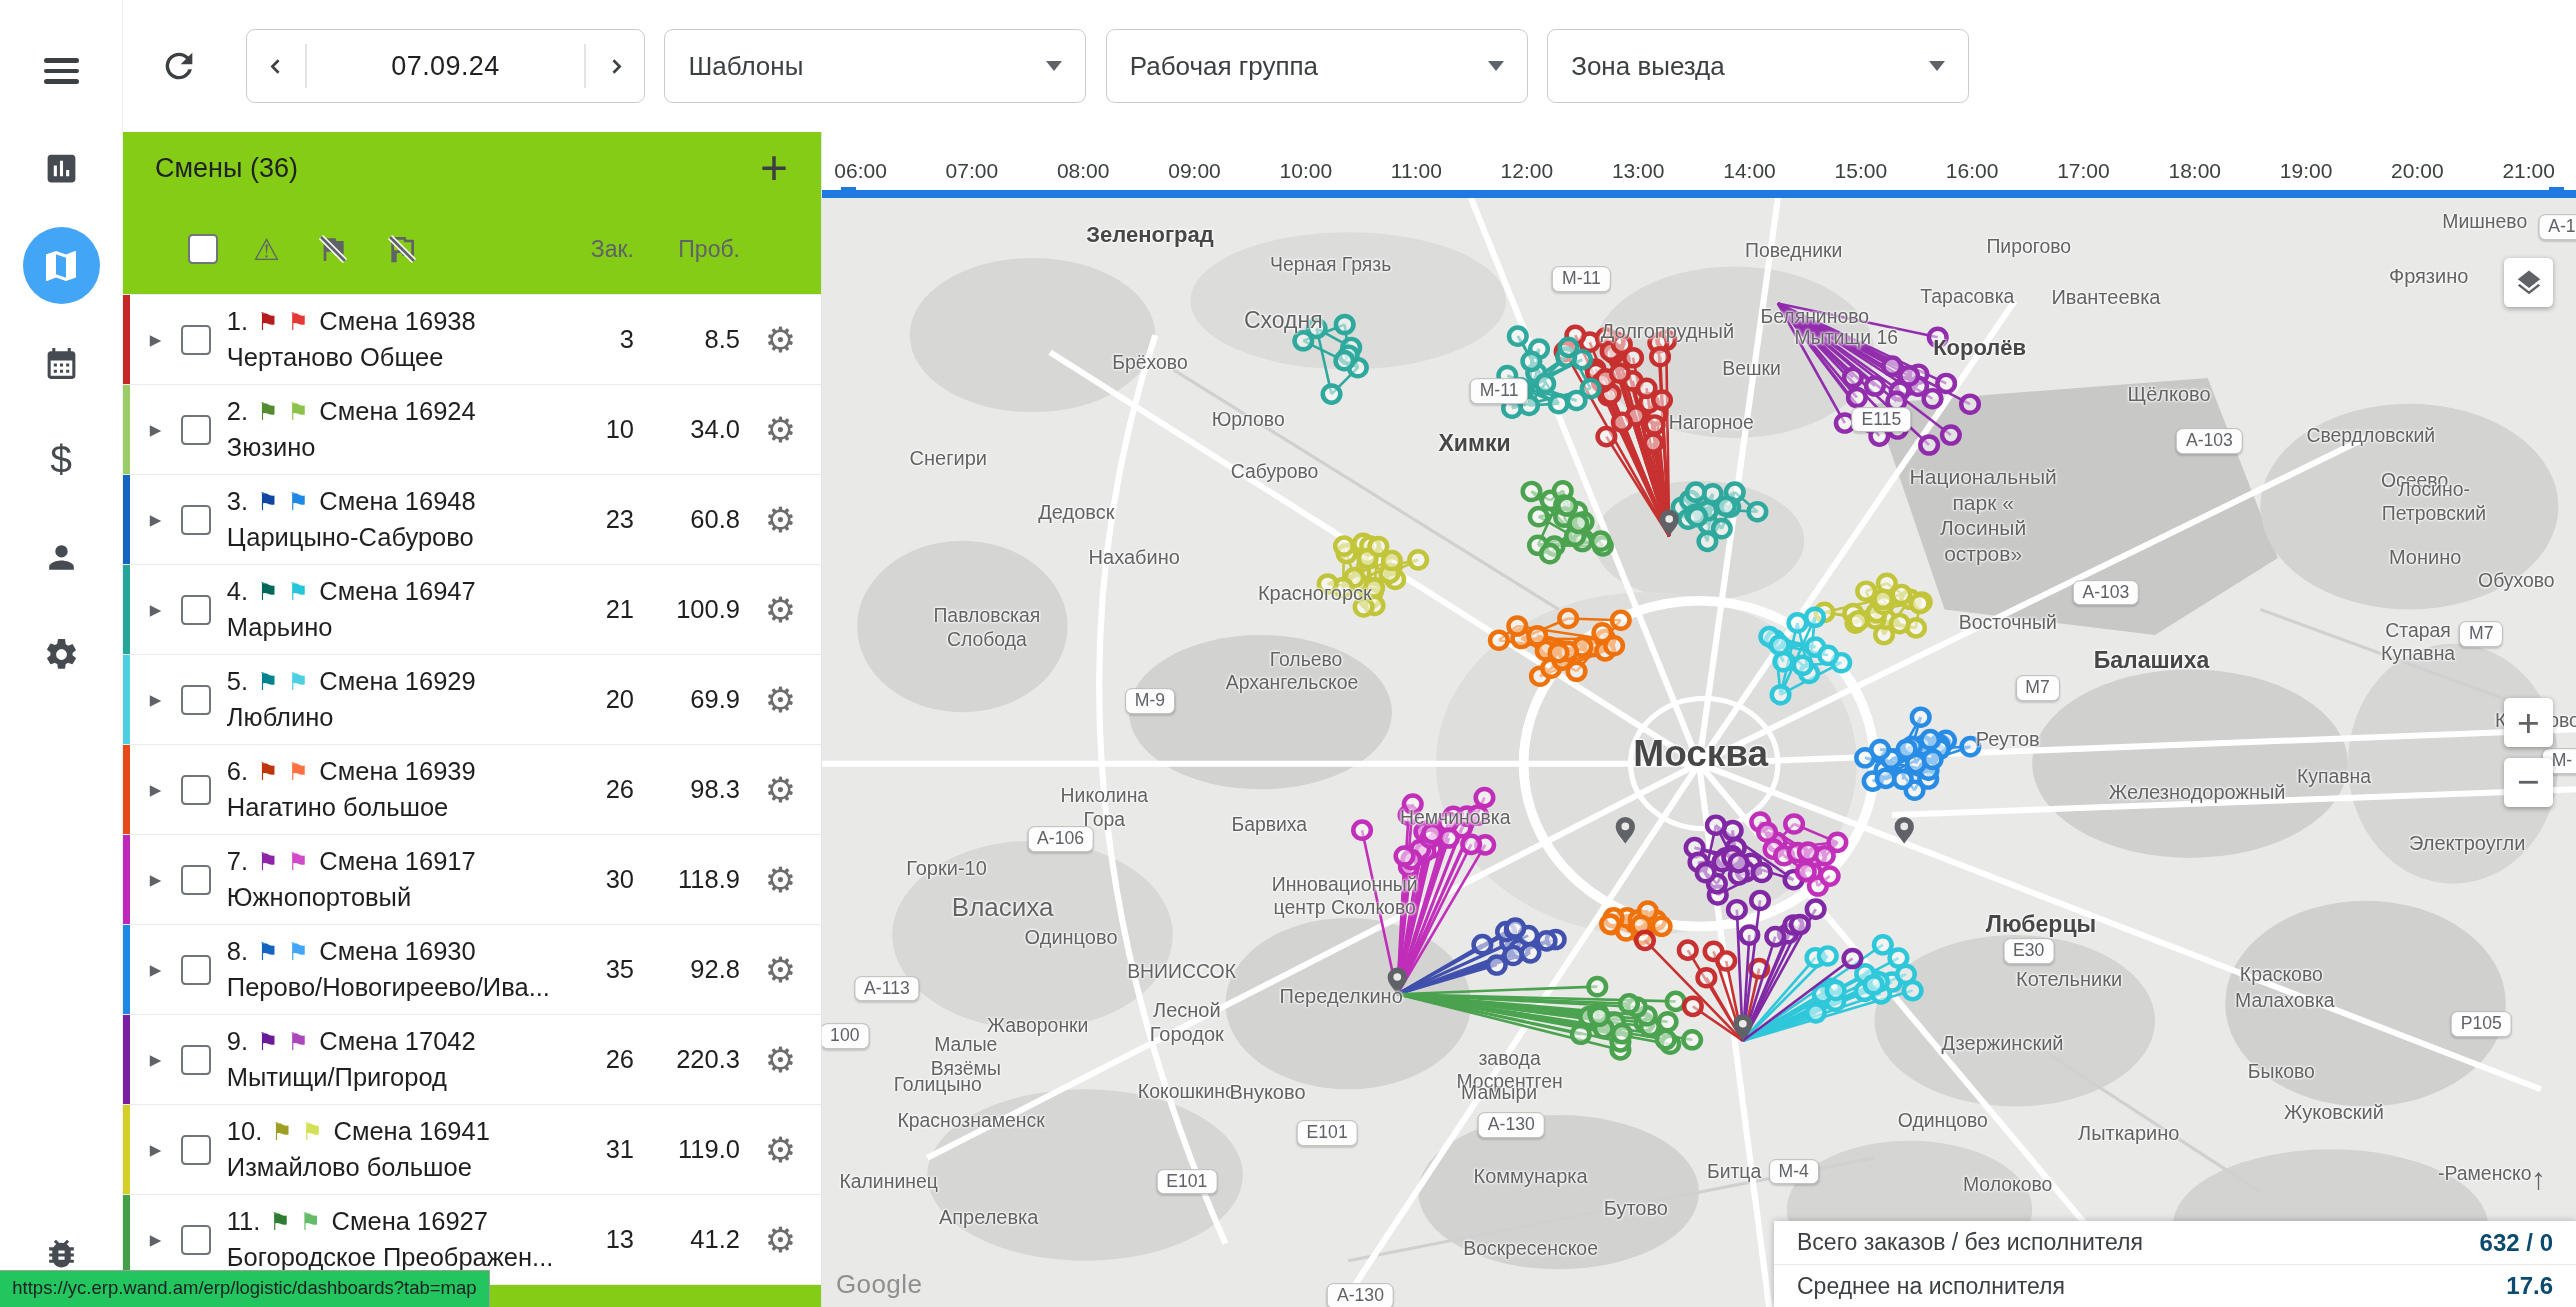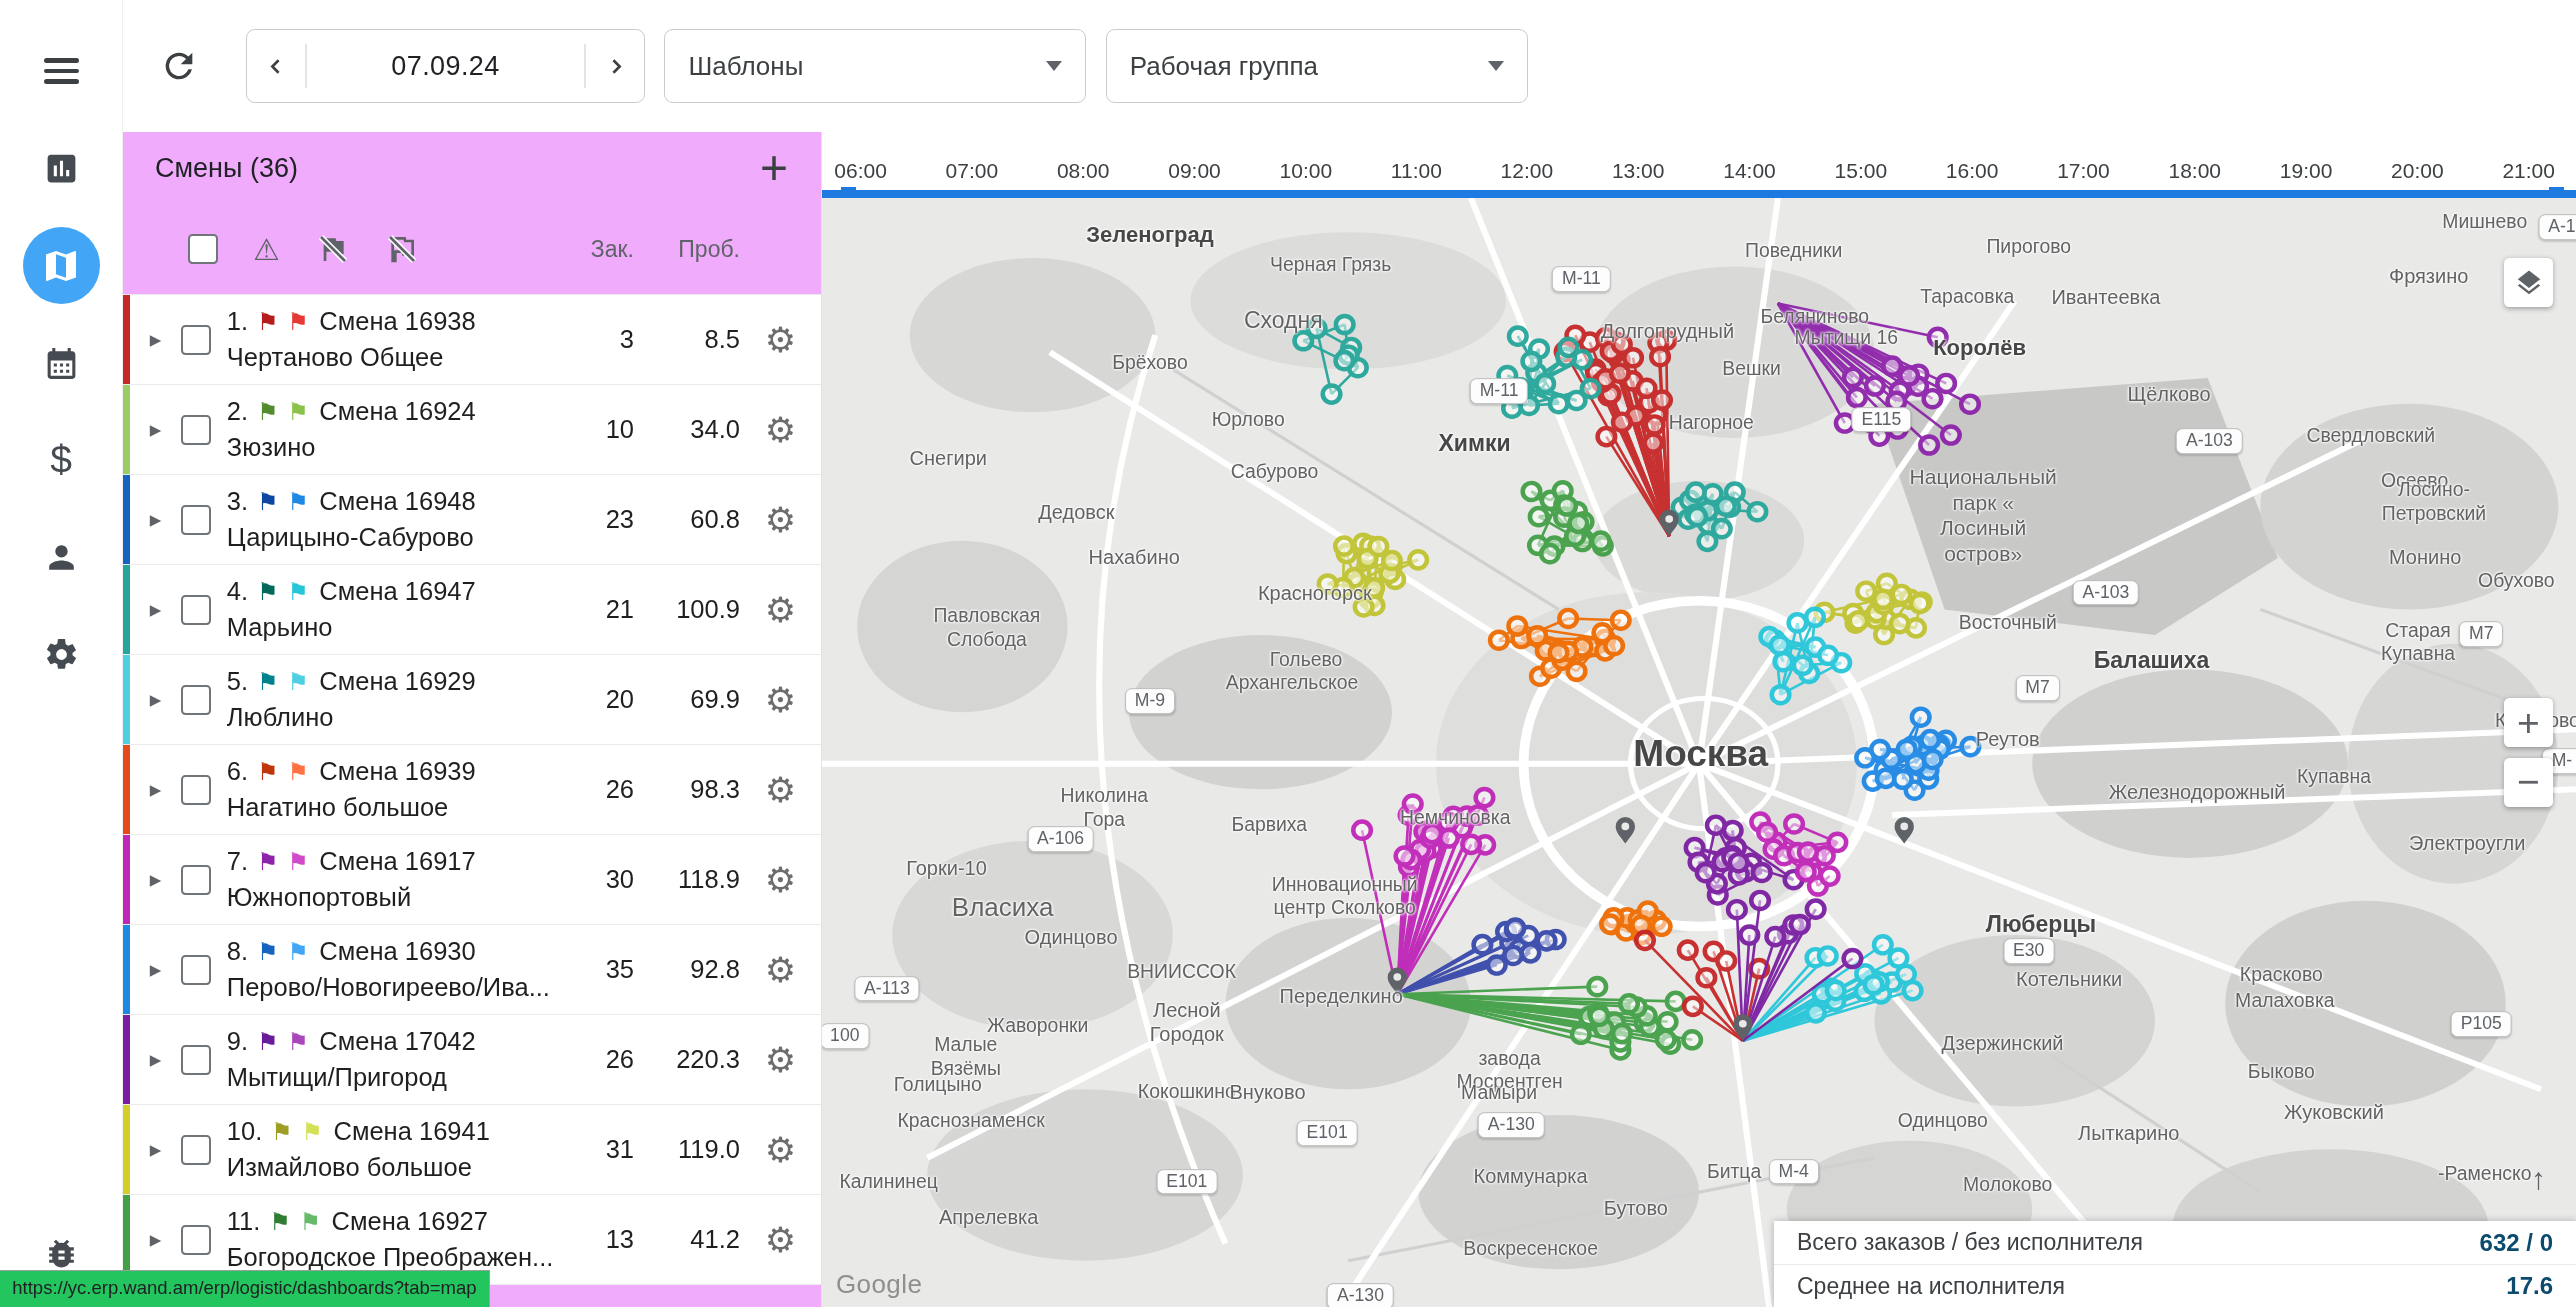--- a/index.html
+++ b/index.html
@@ -43,21 +43,21 @@
   .search-box { width:440px; padding:0 19.4px 0 23px; justify-content:space-between; }
   .search-input { border:none; outline:none; font-size:26px; color:#3c4043; width:334px;
                   font-family:inherit; background:transparent; }
   .search-input::placeholder { color:#5f6368; opacity:1; }
   .search-box svg { width:33px; height:33px; stroke:#3c4043; stroke-width:2.6; fill:none; flex:none; }
 
   
   .content { flex:1; display:flex; min-height:0; }
 
   
-  .shifts { width:699px; flex:none; display:flex; flex-direction:column; background:#f0abfc;
+  .shifts { width:699px; flex:none; display:flex; flex-direction:column; background:#84cc16;
             border-right:0.9px solid #e3e3e3; overflow:hidden; }
   .panel-head { height:72px; flex:none; display:flex; align-items:center; padding:0 26px 0 32px; }
   .panel-title { font-size:27px; font-weight:500; color:#202124; }
   .plus-btn { margin-left:auto; border:none; background:none; cursor:pointer;
               font-size:48px; font-weight:300; color:#3c4043; line-height:1; padding:0 7px; }
   .list-head { height:91px; flex:none; display:flex; align-items:center; border-bottom:0.9px solid #ebebeb;
                padding-left:65px; color:#5f6368; }
   .cb { width:30px; height:30px; border:2.2px solid #70757a; border-radius:4.4px; flex:none; background:#fff; }
   .head-warning { margin-left:35px; font-size:30px; color:#5f6368; }
   .head-flagoff { margin-left:37px; width:32px; height:32px; flex:none; }
@@ -190,20 +190,24 @@
               <polyline points="10,6 16,12 10,18"></polyline>
             </svg>
           </button>
       </div>
       <div class="tb-box dd">
         <span class="dd-label">Шаблоны</span>
         <span class="caret"></span>
       </div>
       <div class="tb-box dd">
         <span class="dd-label">Рабочая группа</span>
+        <span class="caret"></span>
+      </div>
+      <div class="tb-box dd">
+        <span class="dd-label">Зона выезда</span>
         <span class="caret"></span>
       </div>
     </div>
 
     <div class="content">
 
       <aside class="shifts">
         <div class="panel-head">
           <span class="panel-title">Смены (36)</span>
           <button class="plus-btn">+</button>

